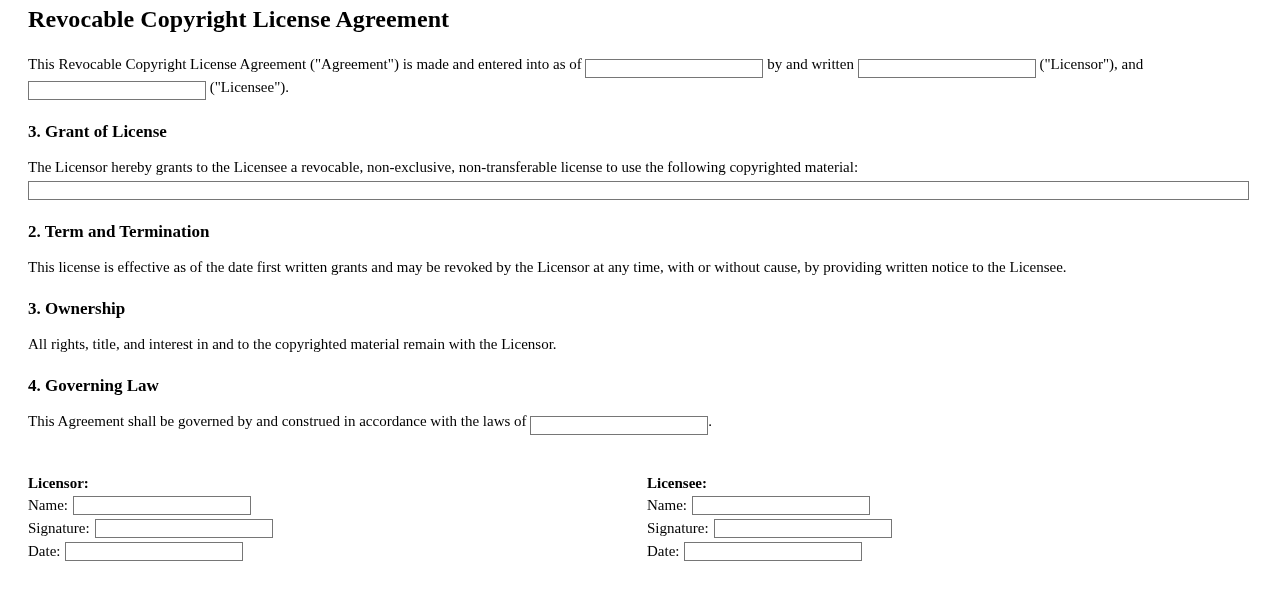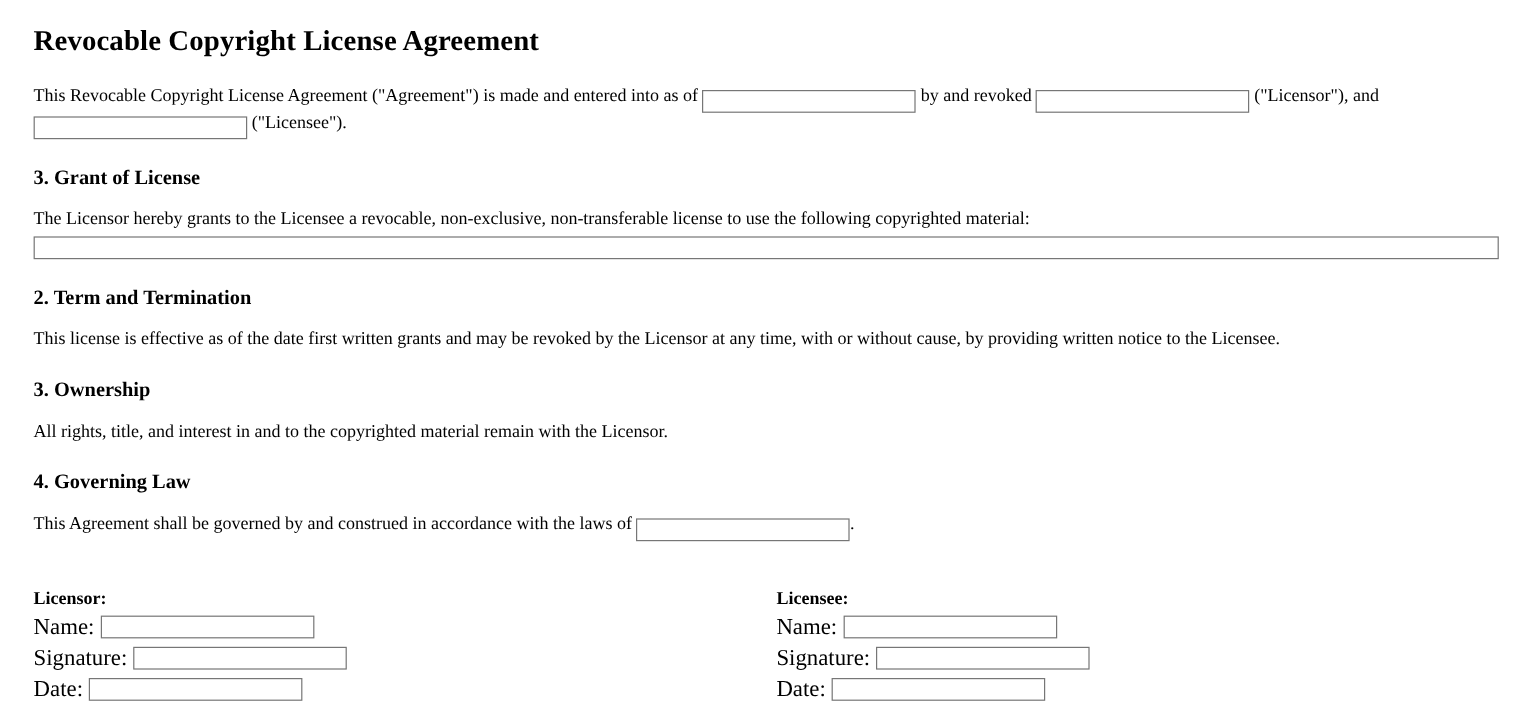--- a/index.html
+++ b/index.html
@@ -8,21 +8,21 @@
     background: #ffffff;
   }
   body {
     width: 1278px;
     height: 601px;
     font-family: "Liberation Serif", serif;
     color: #000000;
     overflow: hidden;
   }
   .page {
-    padding: 22px 28px 0 28px;
+    padding: 6px 28px 0 28px;
     box-sizing: border-box;
   }
   h1.doc-title {
     font-family: "Liberation Serif", serif;
     font-size: 24px;
     font-weight: bold;
     margin: 0 0 22px 0;
     letter-spacing: 0.1px;
   }
   h2.section-title {
@@ -74,36 +74,36 @@
     font-size: 15px;
     margin-bottom: 4px;
   }
   .sig-row {
     display: flex;
     align-items: center;
     margin-bottom: 4px;
   }
   .sig-row .sig-label {
     margin-right: 5px;
-    font-size: 19px;
+    font-size: 15px;
     white-space: nowrap;
   }
   .term-para, .own-para, .law-para { margin-top: 0; }
 </style>
 </head>
 <body>
 
 <div class="page">
 
   <h1 class="doc-title">Revocable Copyright License Agreement</h1>
 
   <p class="para intro">
     <span>This Revocable Copyright License Agreement ("Agreement") is made and entered into as of</span>
     <input class="blank w-date" type="text" value="" style="">
-    <span>by and revoked</span>
+    <span>by and written</span>
     <input class="blank w-licensor" type="text" value="" style="">
     <span>("Licensor"), and</span>
     <br>
     <input class="blank w-licensee" type="text" value="" style="">
     <span>("Licensee").</span>
   </p>
 
   <h2 class="section-title">3. Grant of License</h2>
   <p class="para">The Licensor hereby grants to the Licensee a revocable, non-exclusive, non-transferable license to use the following copyrighted material:</p>
   <input class="blank w-material material-line" type="text" value="" style="">

